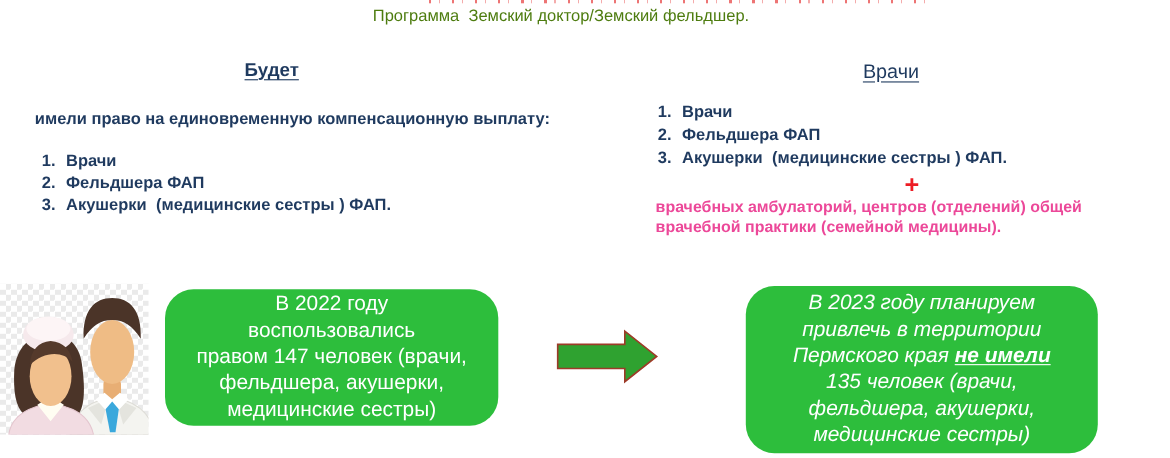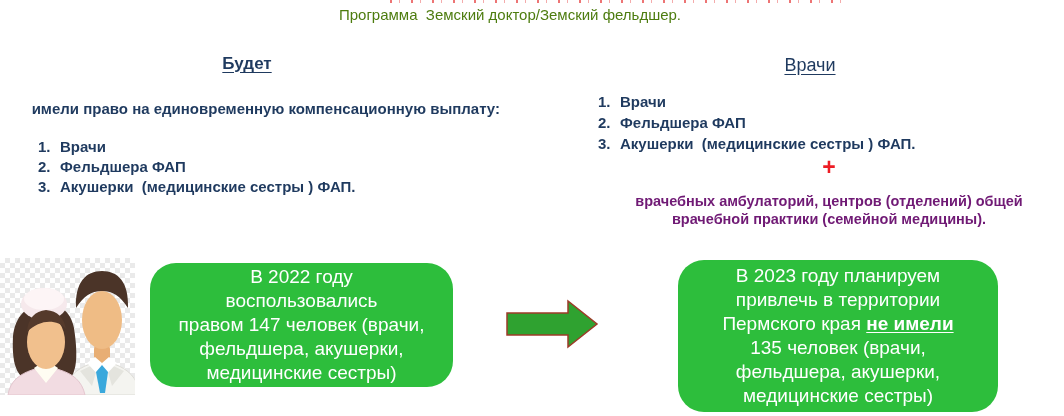--- a/index.html
+++ b/index.html
@@ -43,40 +43,40 @@
   .num-list .num{min-width:22px;}
   .list-left{left:38px;top:137px;}
   .list-left li{line-height:20px;}
   .list-right{left:598px;top:91px;}
   .list-right li{line-height:21px;}
   .plus{
     left:679px;top:155px;width:300px;
     text-align:center;color:#ED1C24;font-size:23px;font-weight:bold;line-height:24px;
   }
   .addition{
-    left:596px;top:193px;width:466px;
-    text-align:center;color:#701a75;font-weight:bold;font-size:14.5px;line-height:17.5px;
+    left:596px;top:181px;width:466px;
+    text-align:left;color:#ec4899;font-weight:bold;font-size:14.5px;line-height:17.5px;
   }
   .clipart{
     left:0;top:258px;width:135px;height:137px;
     background-image:conic-gradient(#eaeaea 25%, #ffffff 0 50%, #eaeaea 0 75%, #ffffff 0);
     background-size:10px 10px;
   }
   .clipart svg{display:block;width:135px;height:137px;}
   .green-box{
     background:#2DBE3C;
     border-radius:26px;
     color:#ffffff;
     font-size:19px;line-height:24px;
     display:flex;align-items:center;justify-content:center;
     text-align:center;
     white-space:pre-line;
   }
   .box-2022{left:150px;top:263px;width:303px;height:124px;padding:0 22px;box-sizing:border-box;}
-  .box-2023{left:678px;top:260px;width:320px;height:152px;padding:0 4px;box-sizing:border-box;}
+  .box-2023{left:678px;top:260px;width:320px;height:152px;padding:0 4px;box-sizing:border-box;font-style:italic;}
   .emph{font-weight:bold;text-decoration:underline;text-underline-offset:2px;}
   .arrow{left:505px;top:298px;width:95px;height:52px;}
 </style>
 </head>
 <body>
 
 <div class="slide">
 
   <div class="abs top-frags"></div>
 

